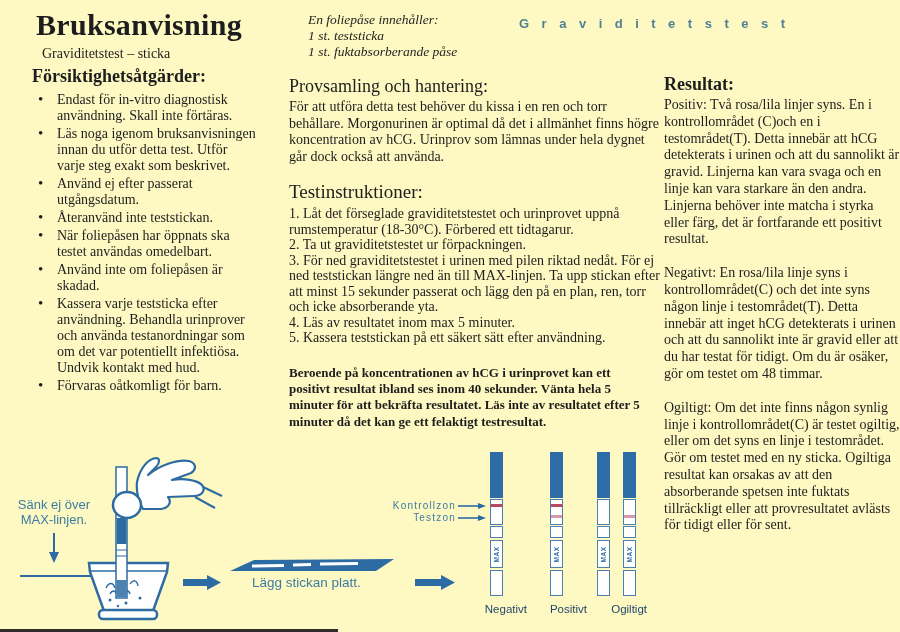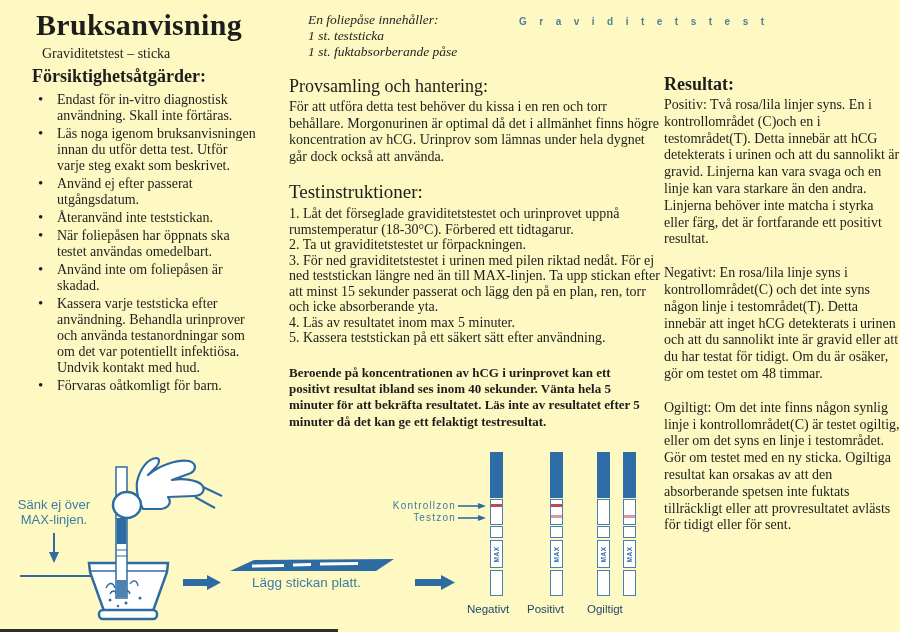--- a/index.html
+++ b/index.html
@@ -11,21 +11,21 @@
   
   .title { position:absolute; left:36px; top:8px; margin:0; font-size:30px; font-weight:bold; letter-spacing:0.3px; }
   .subtitle { position:absolute; left:42px; top:46px; font-size:14px; }
   .prec-heading { position:absolute; left:32px; top:66px; margin:0; font-size:18px; font-weight:bold; }
   .prec-list { position:absolute; left:36px; top:92px; width:220px; margin:0; padding:0; list-style:none; font-size:14px; line-height:16px; }
   .prec-list li { position:relative; padding-left:21px; margin-bottom:2px; }
   .prec-list li::before { content:"\2022"; position:absolute; left:2px; top:-1px; font-size:15px; }
   
   .contents { position:absolute; left:308px; top:12px; font-style:italic; font-size:13.5px; line-height:16px; }
   .brand { position:absolute; left:519px; top:16px; font-family:"Liberation Sans", sans-serif;
-           font-size:10px; font-weight:bold; letter-spacing:12.5px; color:#4e8194; white-space:nowrap; }
+           font-size:13px; font-weight:bold; letter-spacing:12.5px; color:#4e8194; white-space:nowrap; }
   .mid-heading1 { position:absolute; left:289px; top:76px; margin:0; font-size:18px; font-weight:normal; }
   .mid-body { position:absolute; left:289px; top:99px; width:370px; font-size:14px; line-height:16.5px; }
   .mid-heading2 { position:absolute; left:289px; top:181px; margin:0; font-size:19px; font-weight:normal; }
   .steps { position:absolute; left:289px; top:206px; width:372px; font-size:14px; line-height:15.5px; }
   .steps div { margin:0; }
   .note { position:absolute; left:289px; top:365px; width:366px; font-size:13px; font-weight:bold; line-height:16.2px; }
   
   .res-heading { position:absolute; left:664px; top:74px; margin:0; font-size:18px; font-weight:bold; }
   .res-col { position:absolute; left:664px; top:97px; width:236px; font-size:14px; line-height:16.8px; }
   .res-col p { margin:0 0 17px 0; }
@@ -43,21 +43,21 @@
   .strip .seg { border:1px solid #4a7fb0; background:#fff; }
   .strip .win { height:24px; position:relative; margin-top:1px; }
   .strip .sep { height:10px; margin-top:1px; }
   .strip .maxzone { height:26px; margin-top:2px; display:flex; align-items:center; justify-content:center; overflow:hidden; }
   .strip .maxzone span { transform:rotate(-90deg); font-family:"Liberation Sans", sans-serif;
                          font-size:6.5px; font-weight:bold; color:#2e6ca8; letter-spacing:0.5px; }
   .strip .tipseg { height:24px; margin-top:2px; }
   .cline, .tline { position:absolute; left:0; right:0; height:2.5px; }
   .cline { top:4px; background:#b84a5e; }
   .tline { top:15px; background:#d898ac; }
-  .strip-label { position:absolute; top:603px; width:60px; text-align:left;
+  .strip-label { position:absolute; top:603px; width:60px; text-align:right;
                  font-family:"Liberation Sans", sans-serif; font-size:11.5px; color:#24486b; }
   .scan-mark { position:absolute; left:0; bottom:0; width:338px; height:3px; background:#2e2d2b; }
 </style>
 </head>
 <body>
 
 <div class="page">
 
   <h1 class="title">Bruksanvisning</h1>
   <div class="subtitle">Graviditetstest – sticka</div>

